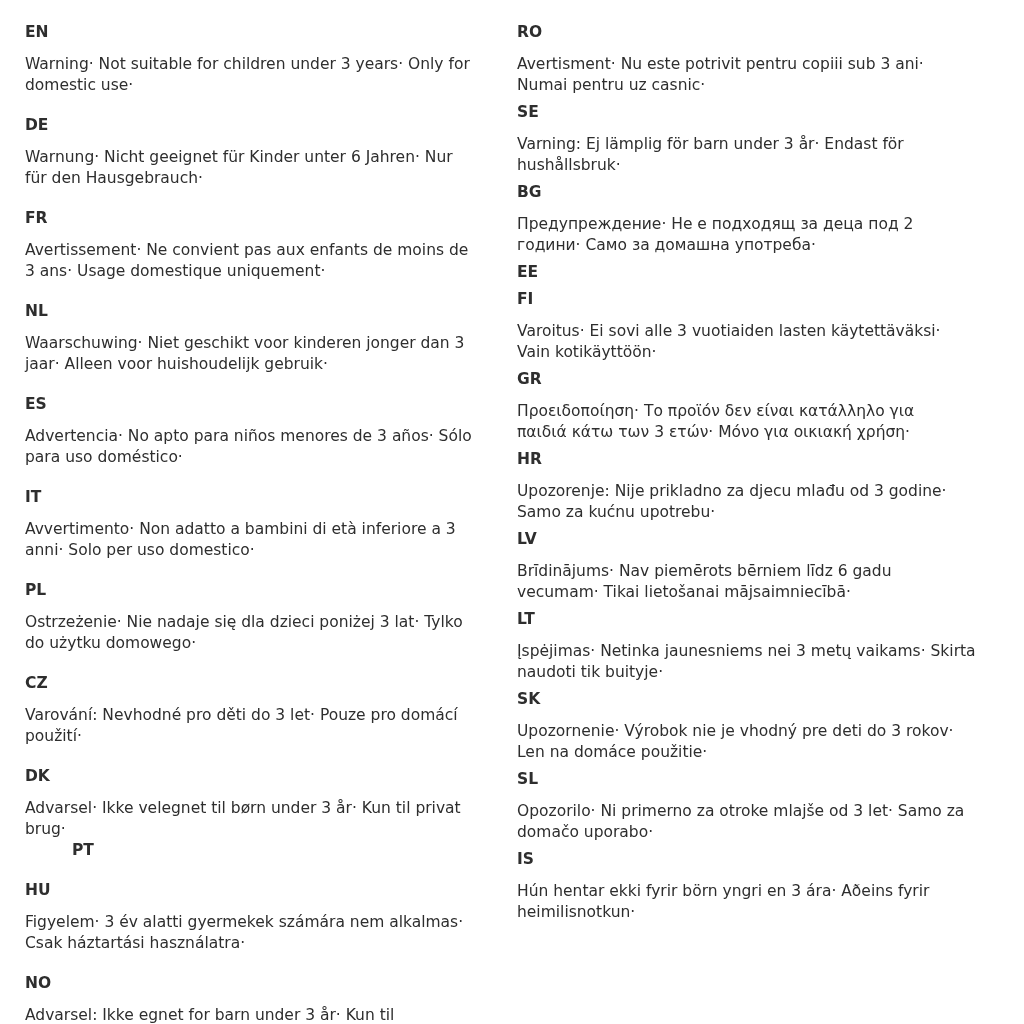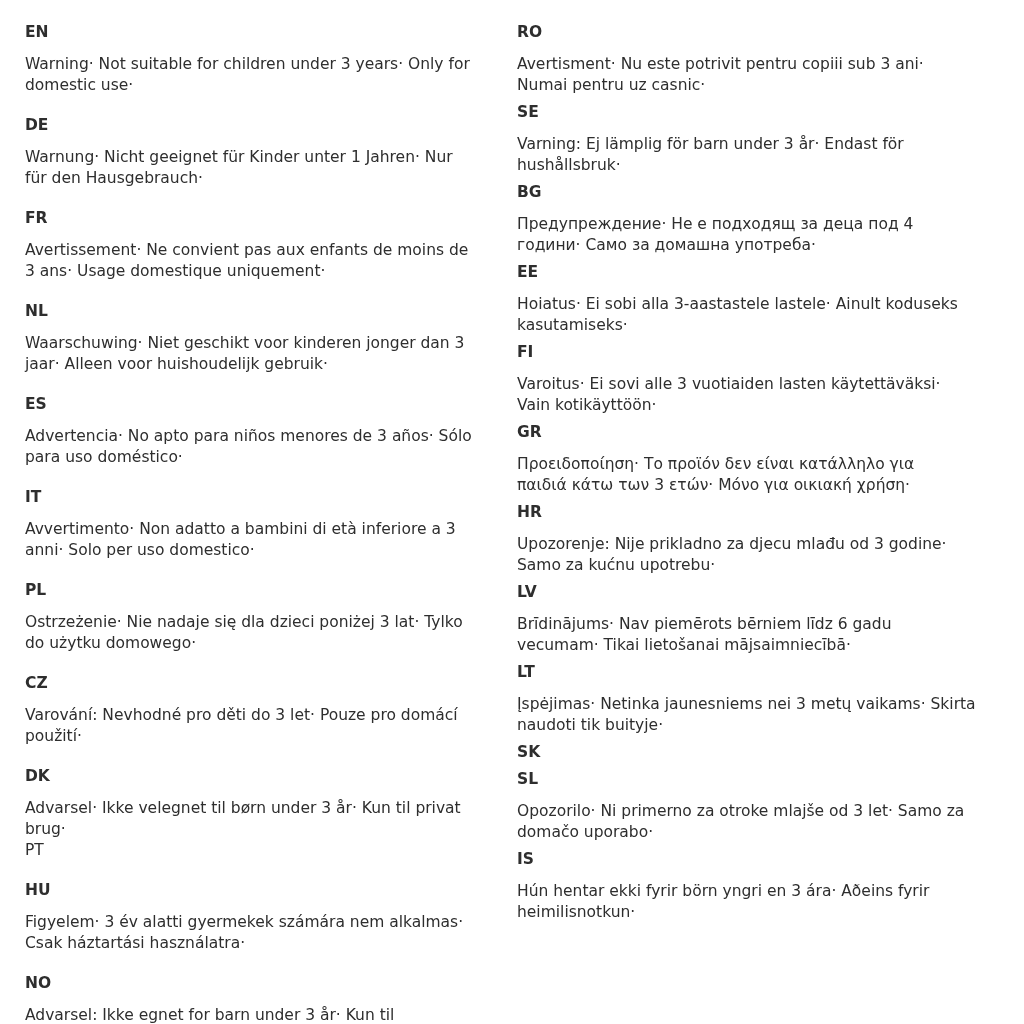--- a/index.html
+++ b/index.html
@@ -21,39 +21,39 @@
     display: flex;
     flex-direction: column;
     gap: 19px;
     flex: none;
   }
   .col-left  { width: 492px; }
   .col-right { width: 500px; gap: 6px; }
   .block { flex: none; }
   .block.attached { margin-top: -19px; }
   .code { font-weight: 700; }
-  .code.regular { font-weight: 400; }
+  .code.regular { font-weight: 700; margin-left: 47px; }
   .text { white-space: pre; margin-top: 11px; }
 </style>
 </head>
 <body>
 
 <div class="page">
 
   <div class="col col-left">
 
     <div class="block">
       <div class="code">EN</div>
       <div class="text">Warning· Not suitable for children under 3 years· Only for
 domestic use·</div>
     </div>
 
     <div class="block">
       <div class="code">DE</div>
-      <div class="text">Warnung· Nicht geeignet für Kinder unter 1 Jahren· Nur
+      <div class="text">Warnung· Nicht geeignet für Kinder unter 6 Jahren· Nur
 für den Hausgebrauch·</div>
     </div>
 
     <div class="block">
       <div class="code">FR</div>
       <div class="text">Avertissement· Ne convient pas aux enfants de moins de
 3 ans· Usage domestique uniquement·</div>
     </div>
 
     <div class="block">
@@ -119,28 +119,26 @@
     </div>
 
     <div class="block">
       <div class="code">SE</div>
       <div class="text">Varning: Ej lämplig för barn under 3 år· Endast för
 hushållsbruk·</div>
     </div>
 
     <div class="block">
       <div class="code">BG</div>
-      <div class="text">Предупреждение· Не е подходящ за деца под 4
+      <div class="text">Предупреждение· Не е подходящ за деца под 2
 години· Само за домашна употреба·</div>
     </div>
 
     <div class="block">
       <div class="code">EE</div>
-      <div class="text">Hoiatus· Ei sobi alla 3-aastastele lastele· Ainult koduseks
-kasutamiseks·</div>
     </div>
 
     <div class="block">
       <div class="code">FI</div>
       <div class="text">Varoitus· Ei sovi alle 3 vuotiaiden lasten käytettäväksi·
 Vain kotikäyttöön·</div>
     </div>
 
     <div class="block">
       <div class="code">GR</div>
@@ -161,20 +159,22 @@
     </div>
 
     <div class="block">
       <div class="code">LT</div>
       <div class="text">Įspėjimas· Netinka jaunesniems nei 3 metų vaikams· Skirta
 naudoti tik buityje·</div>
     </div>
 
     <div class="block">
       <div class="code">SK</div>
+      <div class="text">Upozornenie· Výrobok nie je vhodný pre deti do 3 rokov·
+Len na domáce použitie·</div>
     </div>
 
     <div class="block">
       <div class="code">SL</div>
       <div class="text">Opozorilo· Ni primerno za otroke mlajše od 3 let· Samo za
 domačo uporabo·</div>
     </div>
 
     <div class="block">
       <div class="code">IS</div>

